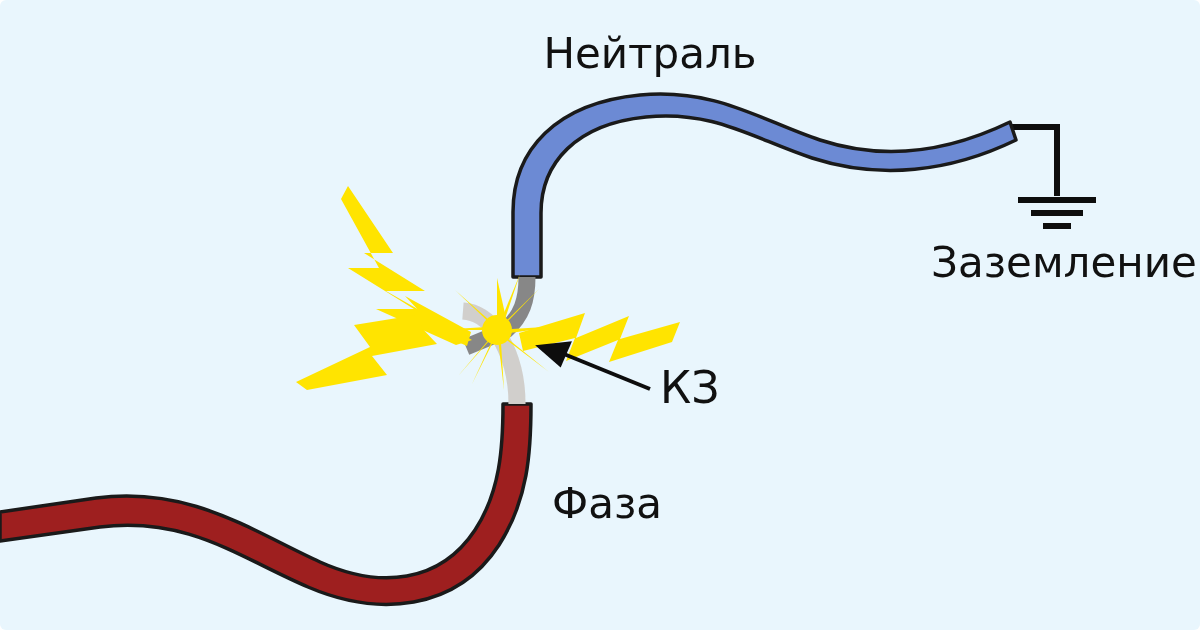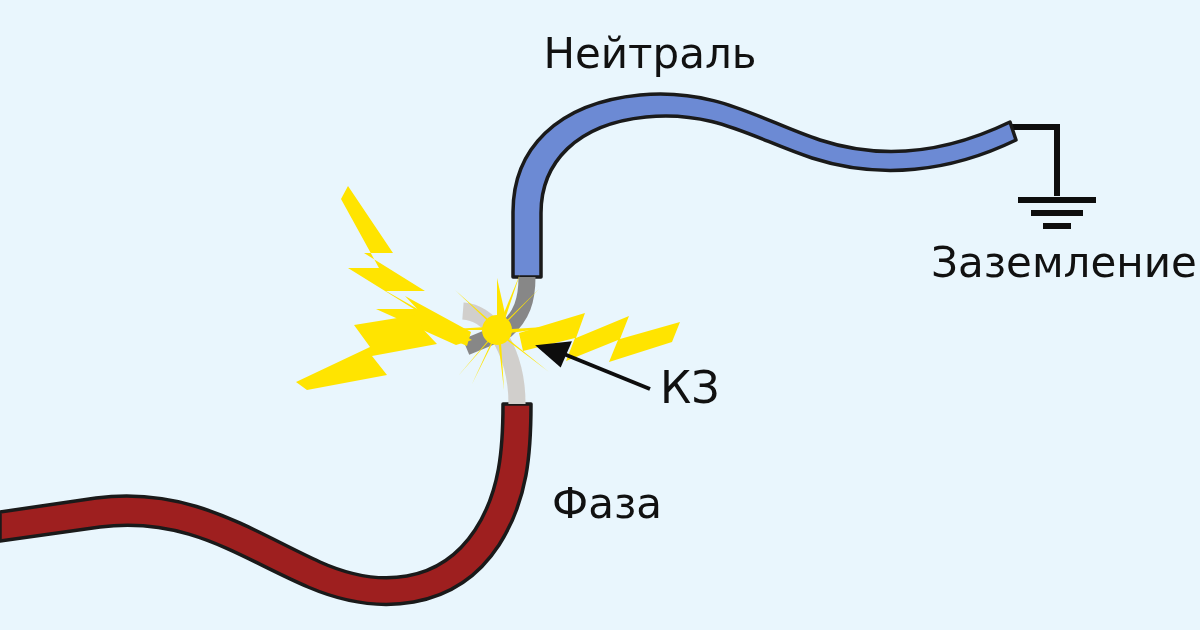--- a/index.html
+++ b/index.html
@@ -6,20 +6,21 @@
     margin: 0;
     padding: 0;
     background: #ffffff;
   }
   #stage {
     position: relative;
     width: 1200px;
     height: 630px;
     overflow: hidden;
     font-family: "DejaVu Sans", "Liberation Sans", sans-serif;
+    border-radius: 6px;
   }
   #stage svg {
     display: block;
     width: 1200px;
     height: 630px;
   }
   .dg-label {
     font-family: "DejaVu Sans", "Liberation Sans", sans-serif;
     fill: #111111;
     font-weight: 400;

